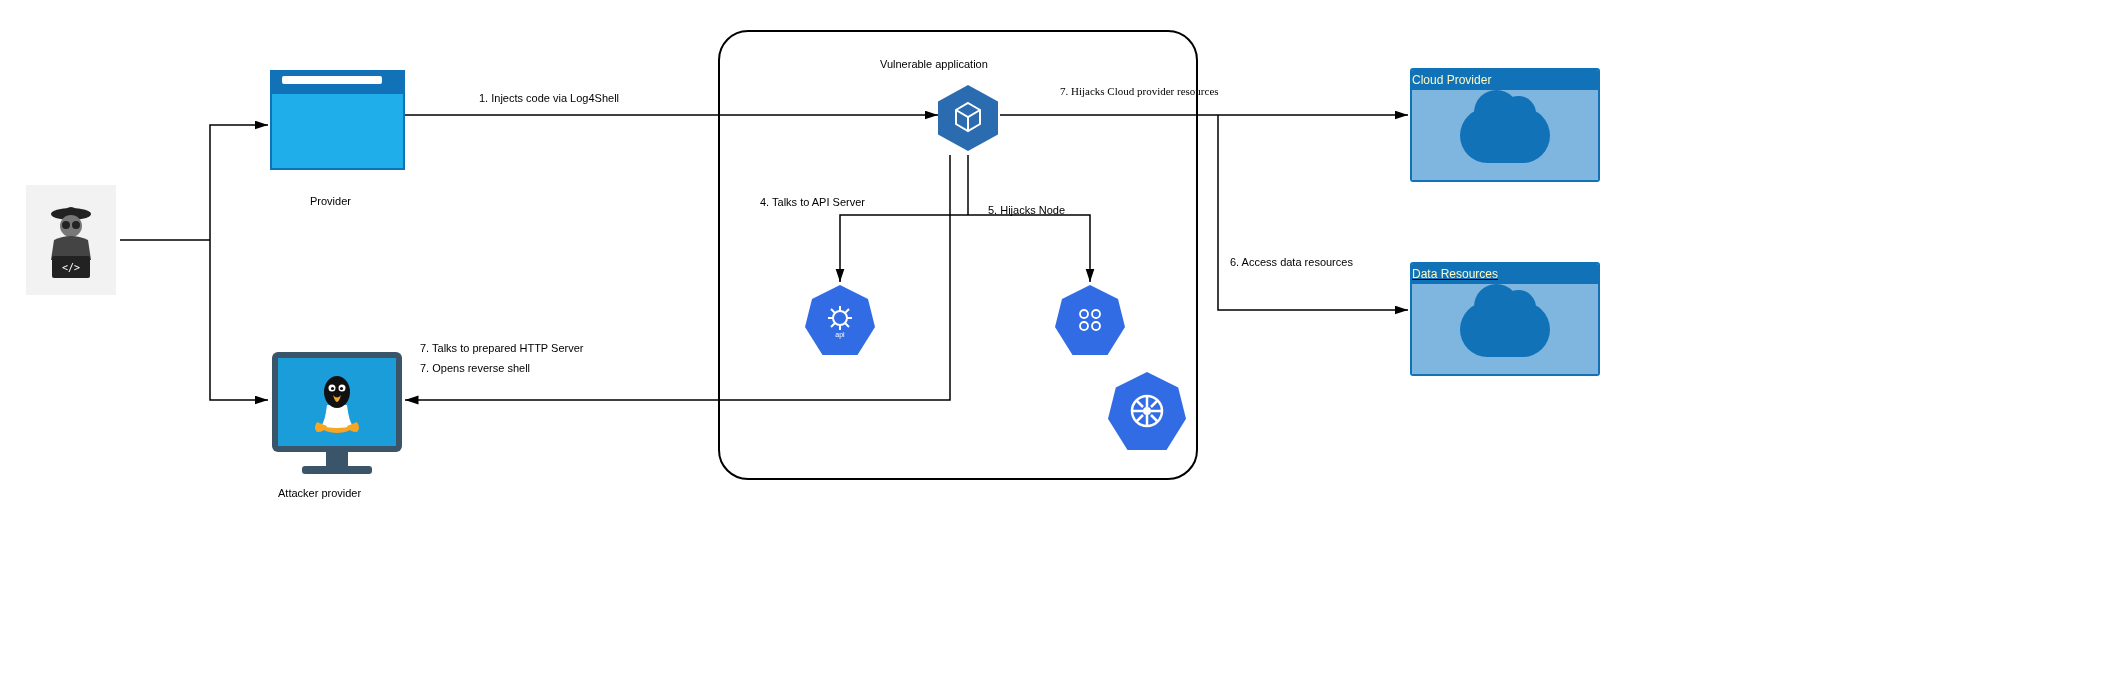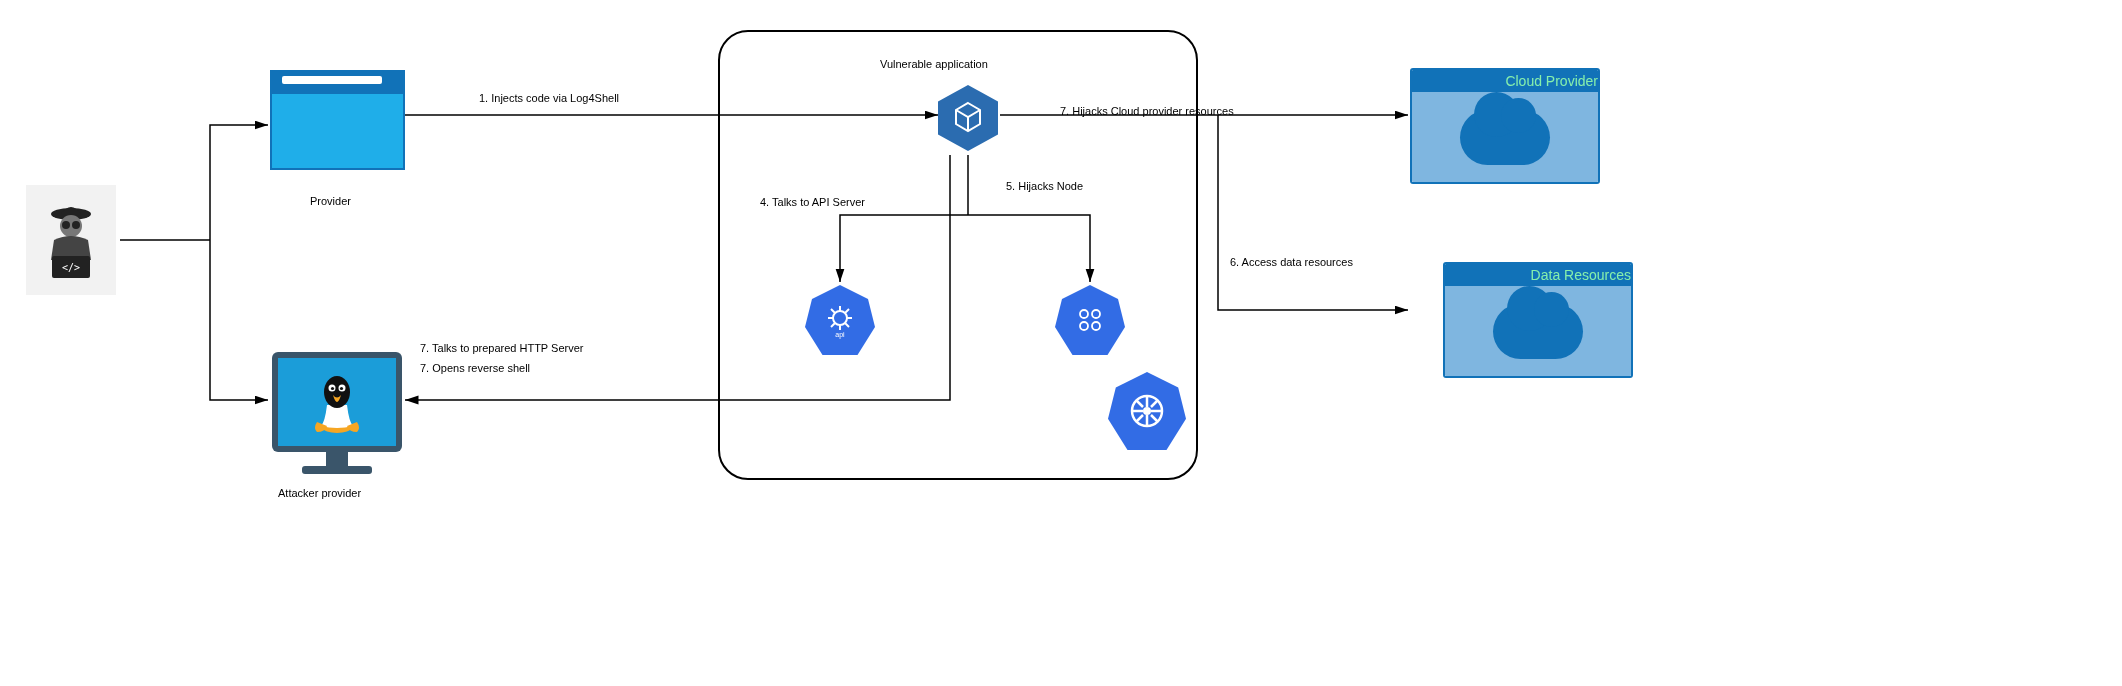--- a/index.html
+++ b/index.html
@@ -97,24 +97,24 @@
   
   .panel {
     position: absolute;
     width: 190px;
     border: 2px solid #1172b8;
     border-radius: 3px;
     overflow: hidden;
   }
   .panel-header {
     background: #1172b8;
-    color: #86efac;
-    text-align: right;
+    color: #fef9c3;
+    text-align: left;
     padding: 3px 0;
-    font-size: 14px;
+    font-size: 12px;
   }
   .panel-body {
     background: #7fb6e0;
     height: 90px;
     display: flex;
     align-items: center;
     justify-content: center;
   }
   .cloud-shape {
     width: 90px;
@@ -303,26 +303,26 @@
   </div>
 </div>
 
 <div class="panel" style="left:1410px; top:68px;">
   <div class="panel-header">Cloud Provider</div>
   <div class="panel-body">
       <div class="cloud-shape"></div>
     </div>
 </div>
 
-<div class="panel" style="left:1443px; top:262px;">
+<div class="panel" style="left:1410px; top:262px;text-decoration:underline;">
   <div class="panel-header">Data Resources</div>
   <div class="panel-body">
       <div class="cloud-shape"></div>
     </div>
 </div>
 
 <div class="label" style="left:460px; top:92px;margin-left:19px;">1. Injects code via Log4Shell</div>
 <div class="label" style="left:420px; top:342px;">7. Talks to prepared HTTP Server</div>
 <div class="label" style="left:420px; top:362px;">7. Opens reverse shell</div>
 <div class="label" style="left:760px; top:196px;text-align:center;">4. Talks to API Server</div>
-<div class="label" style="left:988px; top:180px;margin-left:18px;">5. Hijacks Node</div>
+<div class="label" style="left:988px; top:204px;">5. Hijacks Node</div>
 <div class="label" style="left:1230px; top:236px;margin-top:20px;">6. Access data resources</div>
-<div class="label" style="left:1060px; top:105px;">7. Hijacks Cloud provider resources</div>
+<div class="label" style="left:1060px; top:85px;font-family:Liberation Serif, serif;">7. Hijacks Cloud provider resources</div>
 
 </body></html>

